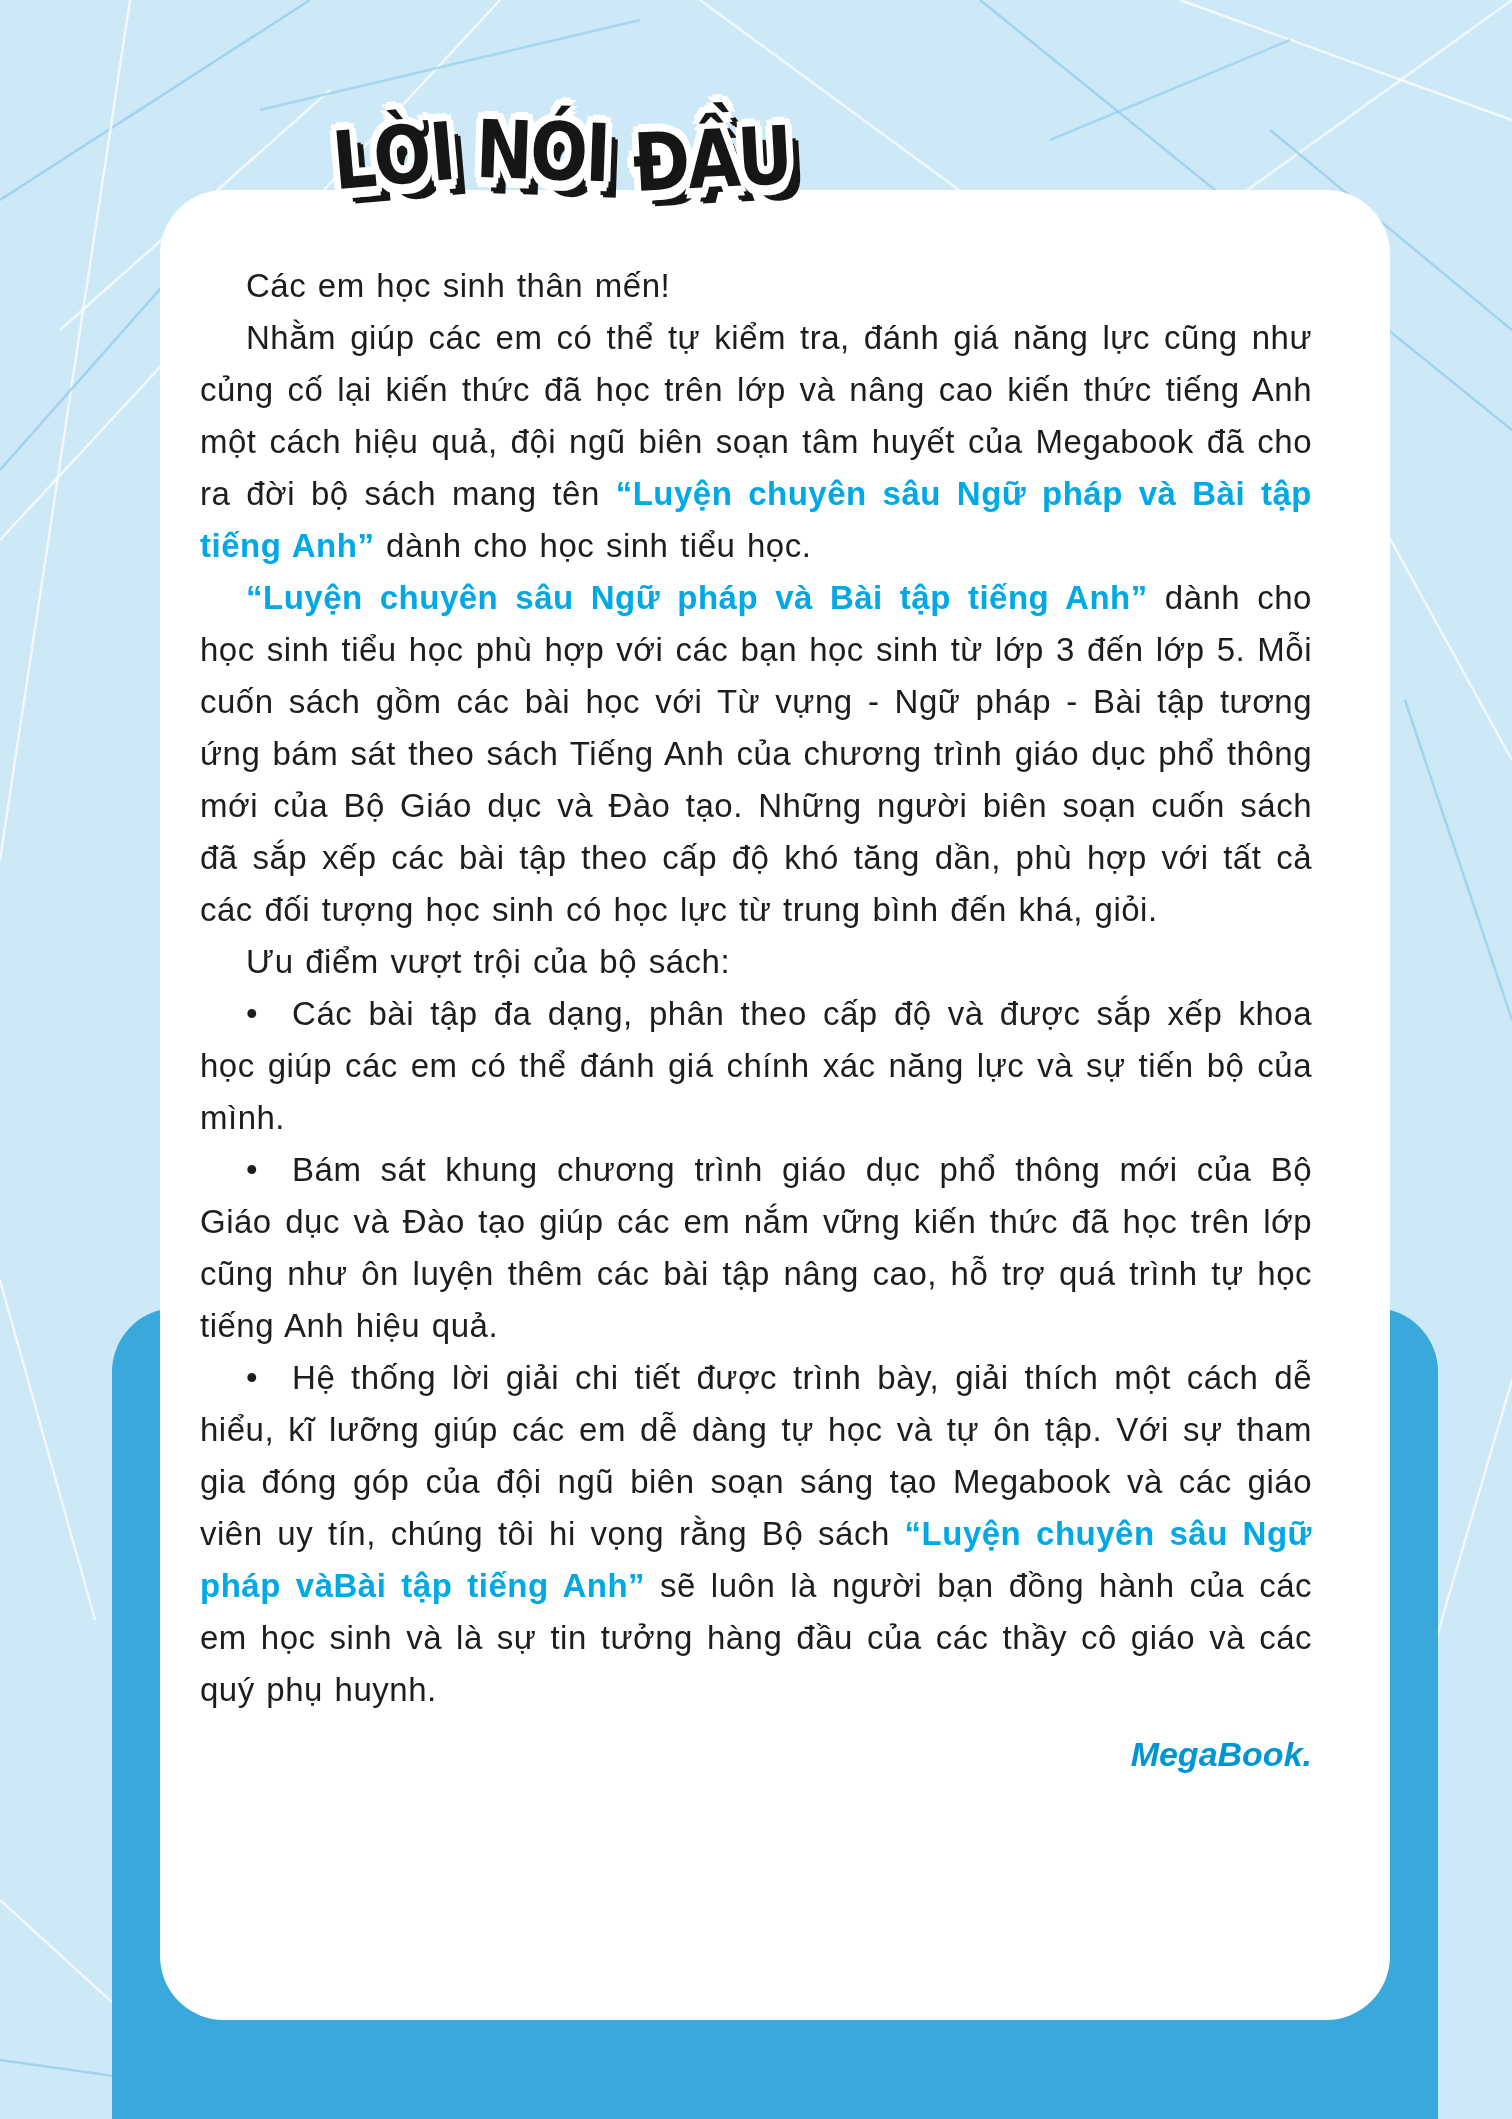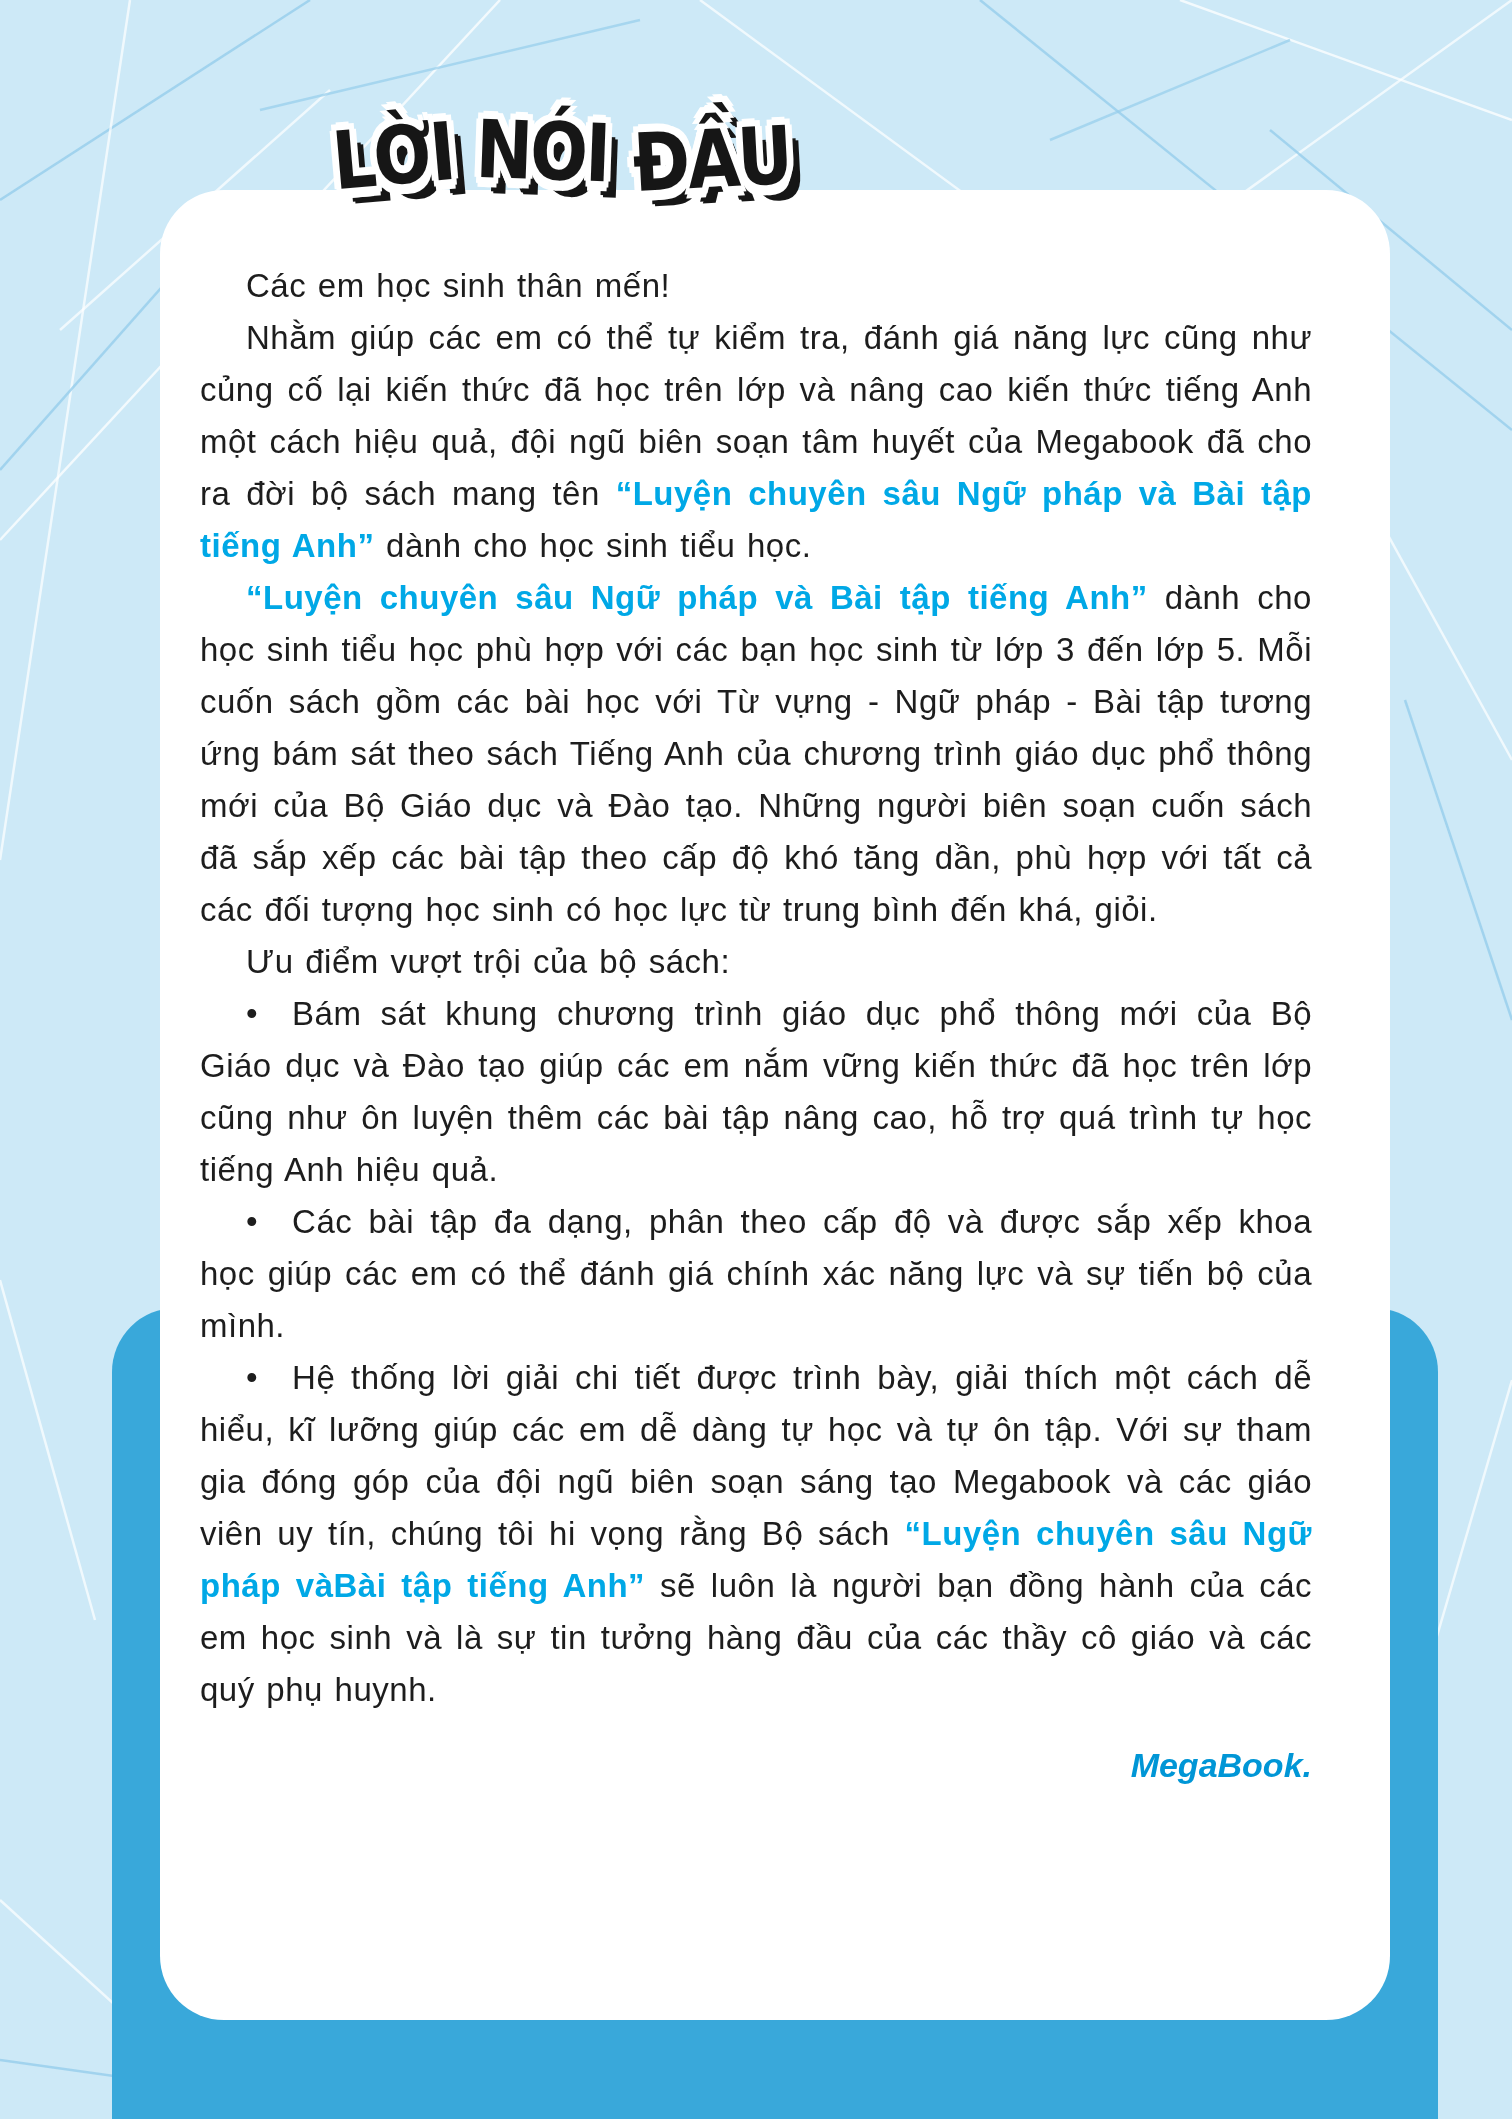--- a/index.html
+++ b/index.html
@@ -54,21 +54,21 @@
     letter-spacing:.5px; word-spacing:2px;
   }
   .indent { text-indent:46px; }
   .hl { color:#00a8e6; font-weight:bold; }
   .heading { font-weight:normal; }
   .bullet-mark { display:inline; margin-right:34px; }
   .signature {
     text-align:right;
     font-size:34px; line-height:52px;
     font-weight:bold; font-style:italic;
-    color:#0096d6; margin-top:23px;
+    color:#0096d6; margin-top:12px;
   }
 </style>
 </head>
 <body>
 
 <div class="page">
 
   <svg class="bg-pattern" width="1512" height="2119" viewBox="0 0 1512 2119">
     <g stroke-width="2.5" fill="none">
       <line x1="0" y1="540" x2="500" y2="0" stroke="rgba(255,255,255,0.75)"></line>
@@ -97,23 +97,23 @@
   <div class="card body-text">
 
     <p class="indent"><span>Các em học sinh thân mến!</span></p>
 
     <p class="indent"><span>Nhằm giúp các em có thể tự kiểm tra, đánh giá năng lực cũng như củng cố lại kiến thức đã học trên lớp và nâng cao kiến thức tiếng Anh một cách hiệu quả, đội ngũ biên soạn tâm huyết của Megabook đã cho ra đời bộ sách mang tên </span><span class="hl">“Luyện chuyên sâu Ngữ pháp và Bài tập tiếng Anh”</span><span> dành cho học sinh tiểu học.</span></p>
 
     <p class="indent"><span class="hl">“Luyện chuyên sâu Ngữ pháp và Bài tập tiếng Anh”</span><span> dành cho học sinh tiểu học phù hợp với các bạn học sinh từ lớp 3 đến lớp 5. Mỗi cuốn sách gồm các bài học với Từ vựng - Ngữ pháp - Bài tập tương ứng bám sát theo sách Tiếng Anh của chương trình giáo dục phổ thông mới của Bộ Giáo dục và Đào tạo. Những người biên soạn cuốn sách đã sắp xếp các bài tập theo cấp độ khó tăng dần, phù hợp với tất cả các đối tượng học sinh có học lực từ trung bình đến khá, giỏi.</span></p>
 
     <p class="indent heading"><span>Ưu điểm vượt trội của bộ sách:</span></p>
 
+    <p class="indent"><span class="bullet-mark">•</span><span>Các bài tập đa dạng, phân theo cấp độ và được sắp xếp khoa học giúp các em có thể đánh giá chính xác năng lực và sự tiến bộ của mình.</span></p>
+
     <p class="indent"><span class="bullet-mark">•</span><span>Bám sát khung chương trình giáo dục phổ thông mới của Bộ Giáo dục và Đào tạo giúp các em nắm vững kiến thức đã học trên lớp cũng như ôn luyện thêm các bài tập nâng cao, hỗ trợ quá trình tự học tiếng Anh hiệu quả.</span></p>
-
-    <p class="indent"><span class="bullet-mark">•</span><span>Các bài tập đa dạng, phân theo cấp độ và được sắp xếp khoa học giúp các em có thể đánh giá chính xác năng lực và sự tiến bộ của mình.</span></p>
 
     <p class="indent"><span class="bullet-mark">•</span><span>Hệ thống lời giải chi tiết được trình bày, giải thích một cách dễ hiểu, kĩ lưỡng giúp các em dễ dàng tự học và tự ôn tập. Với sự tham gia đóng góp của đội ngũ biên soạn sáng tạo Megabook và các giáo viên uy tín, chúng tôi hi vọng rằng Bộ sách </span><span class="hl">“Luyện chuyên sâu Ngữ pháp vàBài tập tiếng Anh”</span><span> sẽ luôn là người bạn đồng hành của các em học sinh và là sự tin tưởng hàng đầu của các thầy cô giáo và các quý phụ huynh.</span></p>
 
     <div class="signature"><span>MegaBook.</span></div>
 
   </div>
 
   <div class="title">
     <span class="title-word w1">LỜI</span>
     <span class="title-word w2">NÓI</span>

